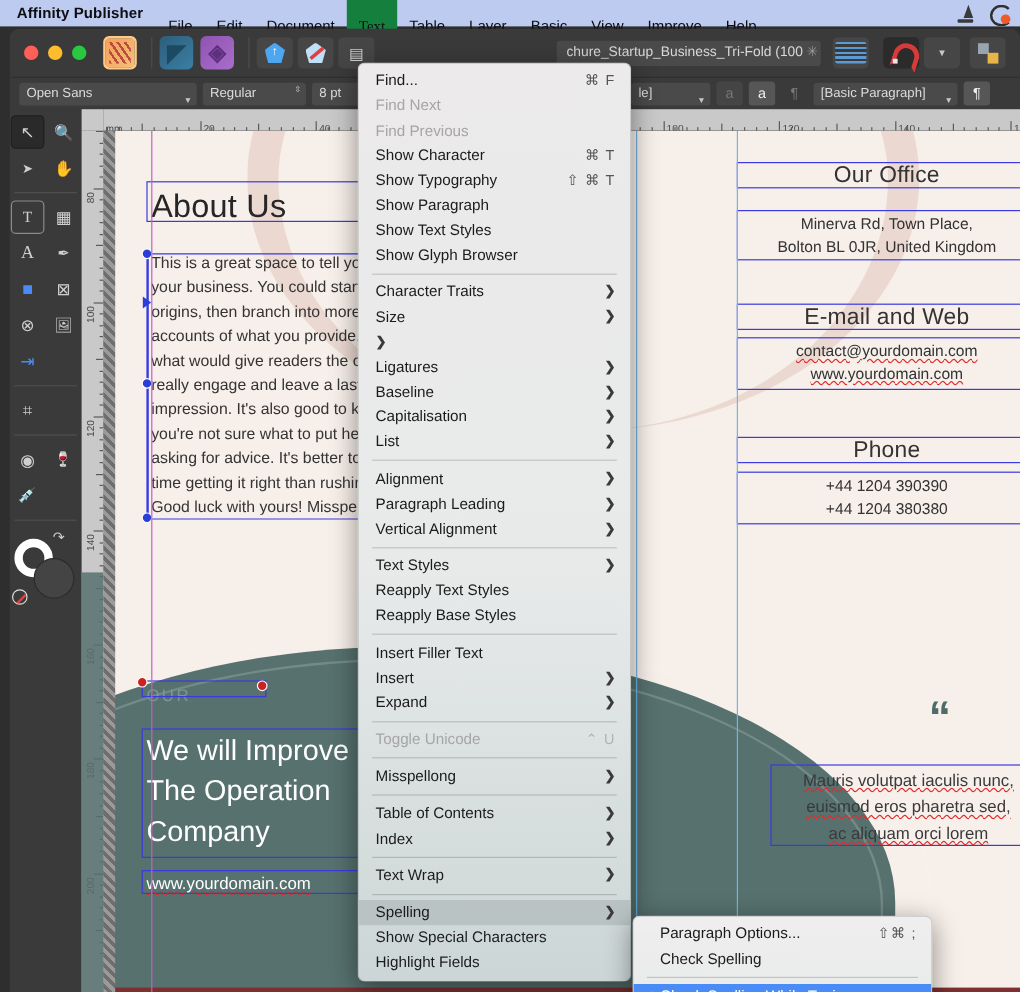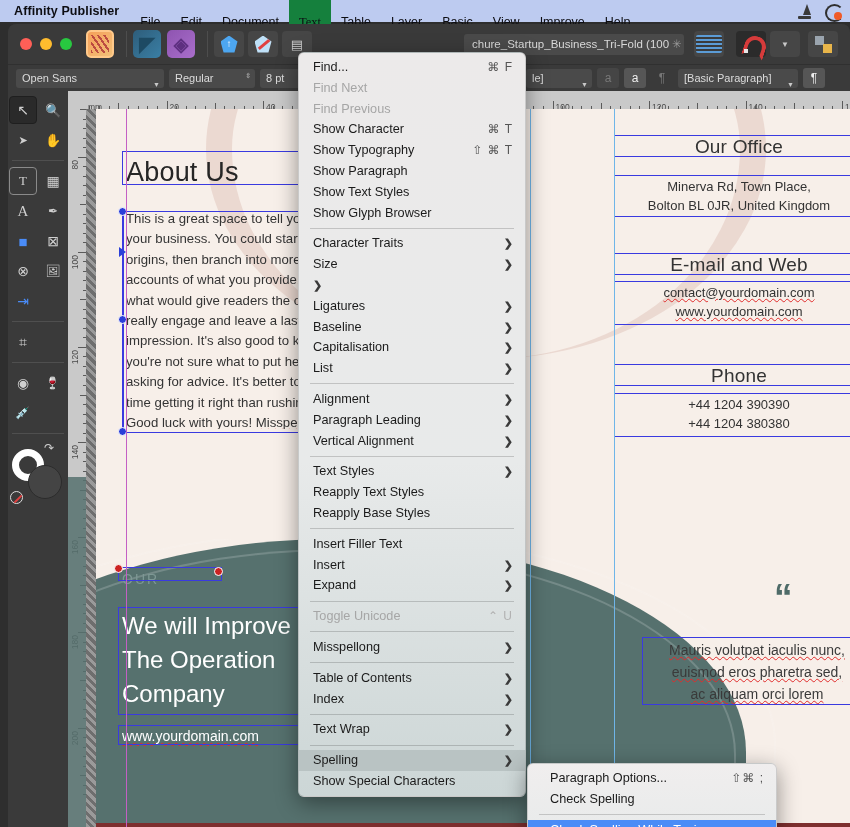--- a/index.html
+++ b/index.html
@@ -680,20 +680,23 @@
           <span class="arr">❯</span>
         </div>
         <div class="msep"></div>
         <div class="mi sel">
           <span class="lbl">Spelling</span>
           <span class="arr">❯</span>
         </div>
         <div class="mi">
           <span class="lbl">Show Special Characters</span>
         </div>
+        <div class="mi">
+          <span class="lbl">Highlight Fields</span>
+        </div>
       </div>
 
     <div class="submenu" id="submenu">
         <div class="mi">
           <span class="lbl">Paragraph Options...</span>
           <span class="key">⇧⌘ ;</span>
         </div>
         <div class="mi">
           <span class="lbl">Check Spelling</span>
         </div>

